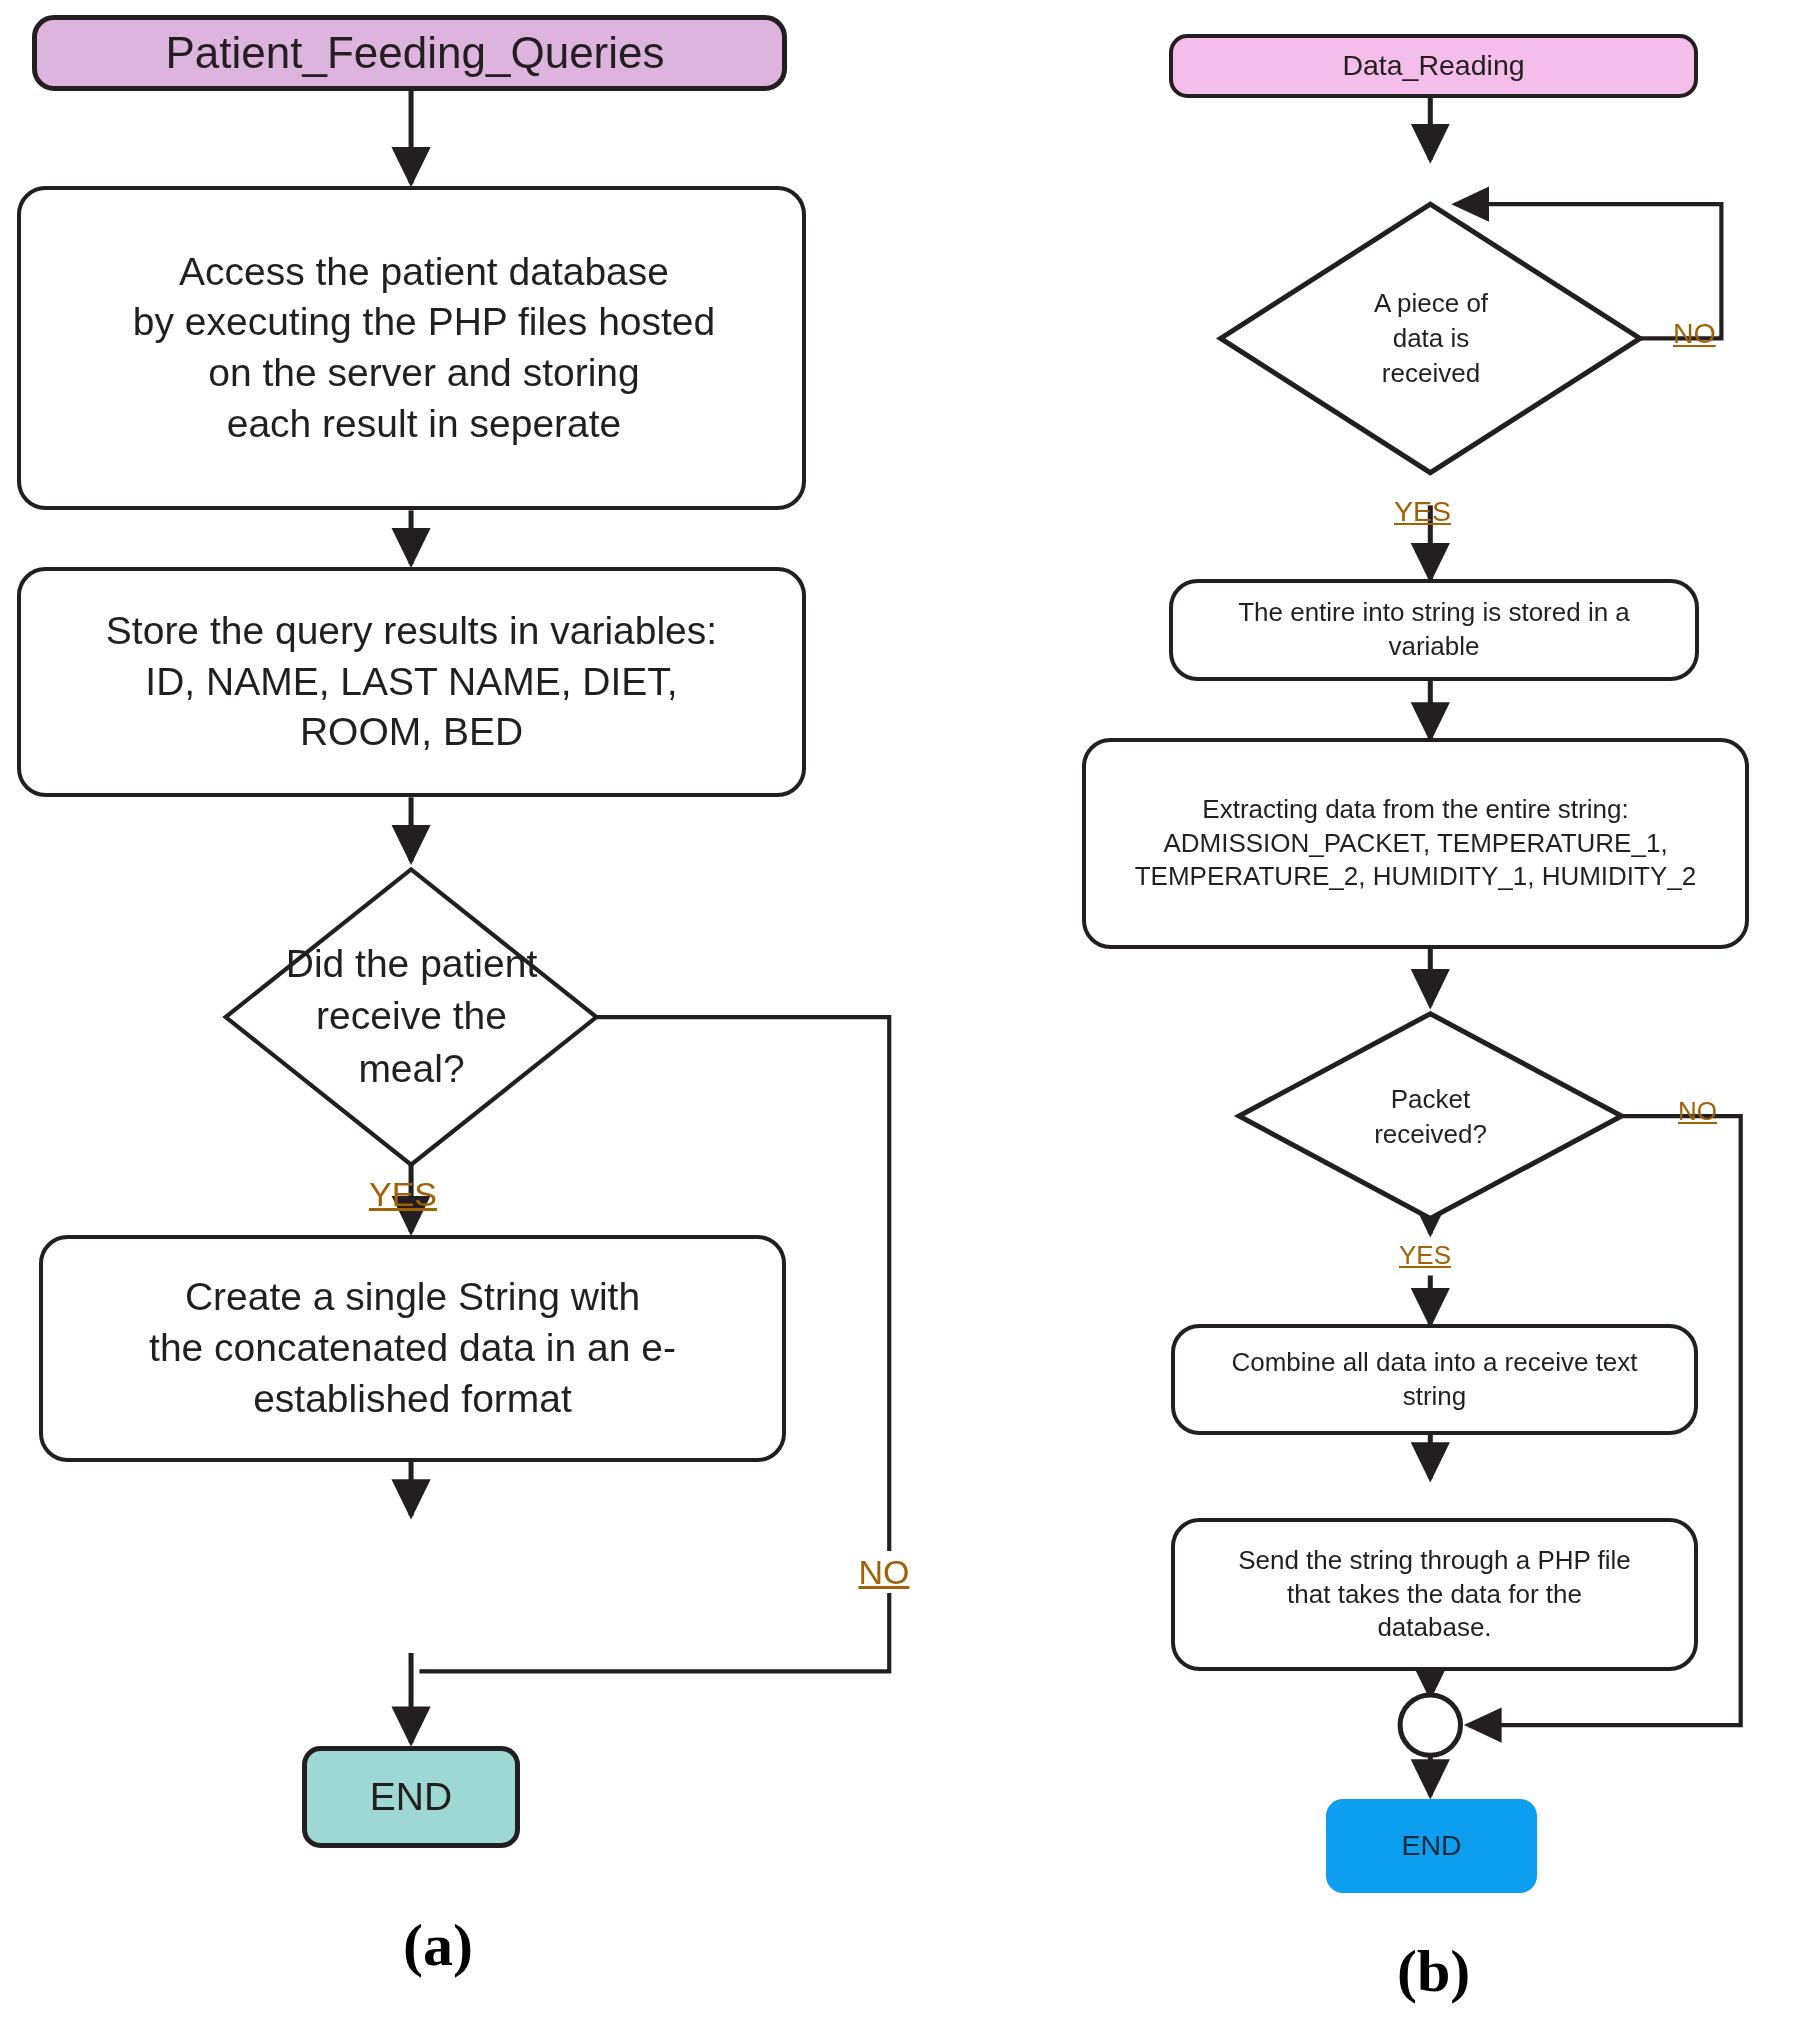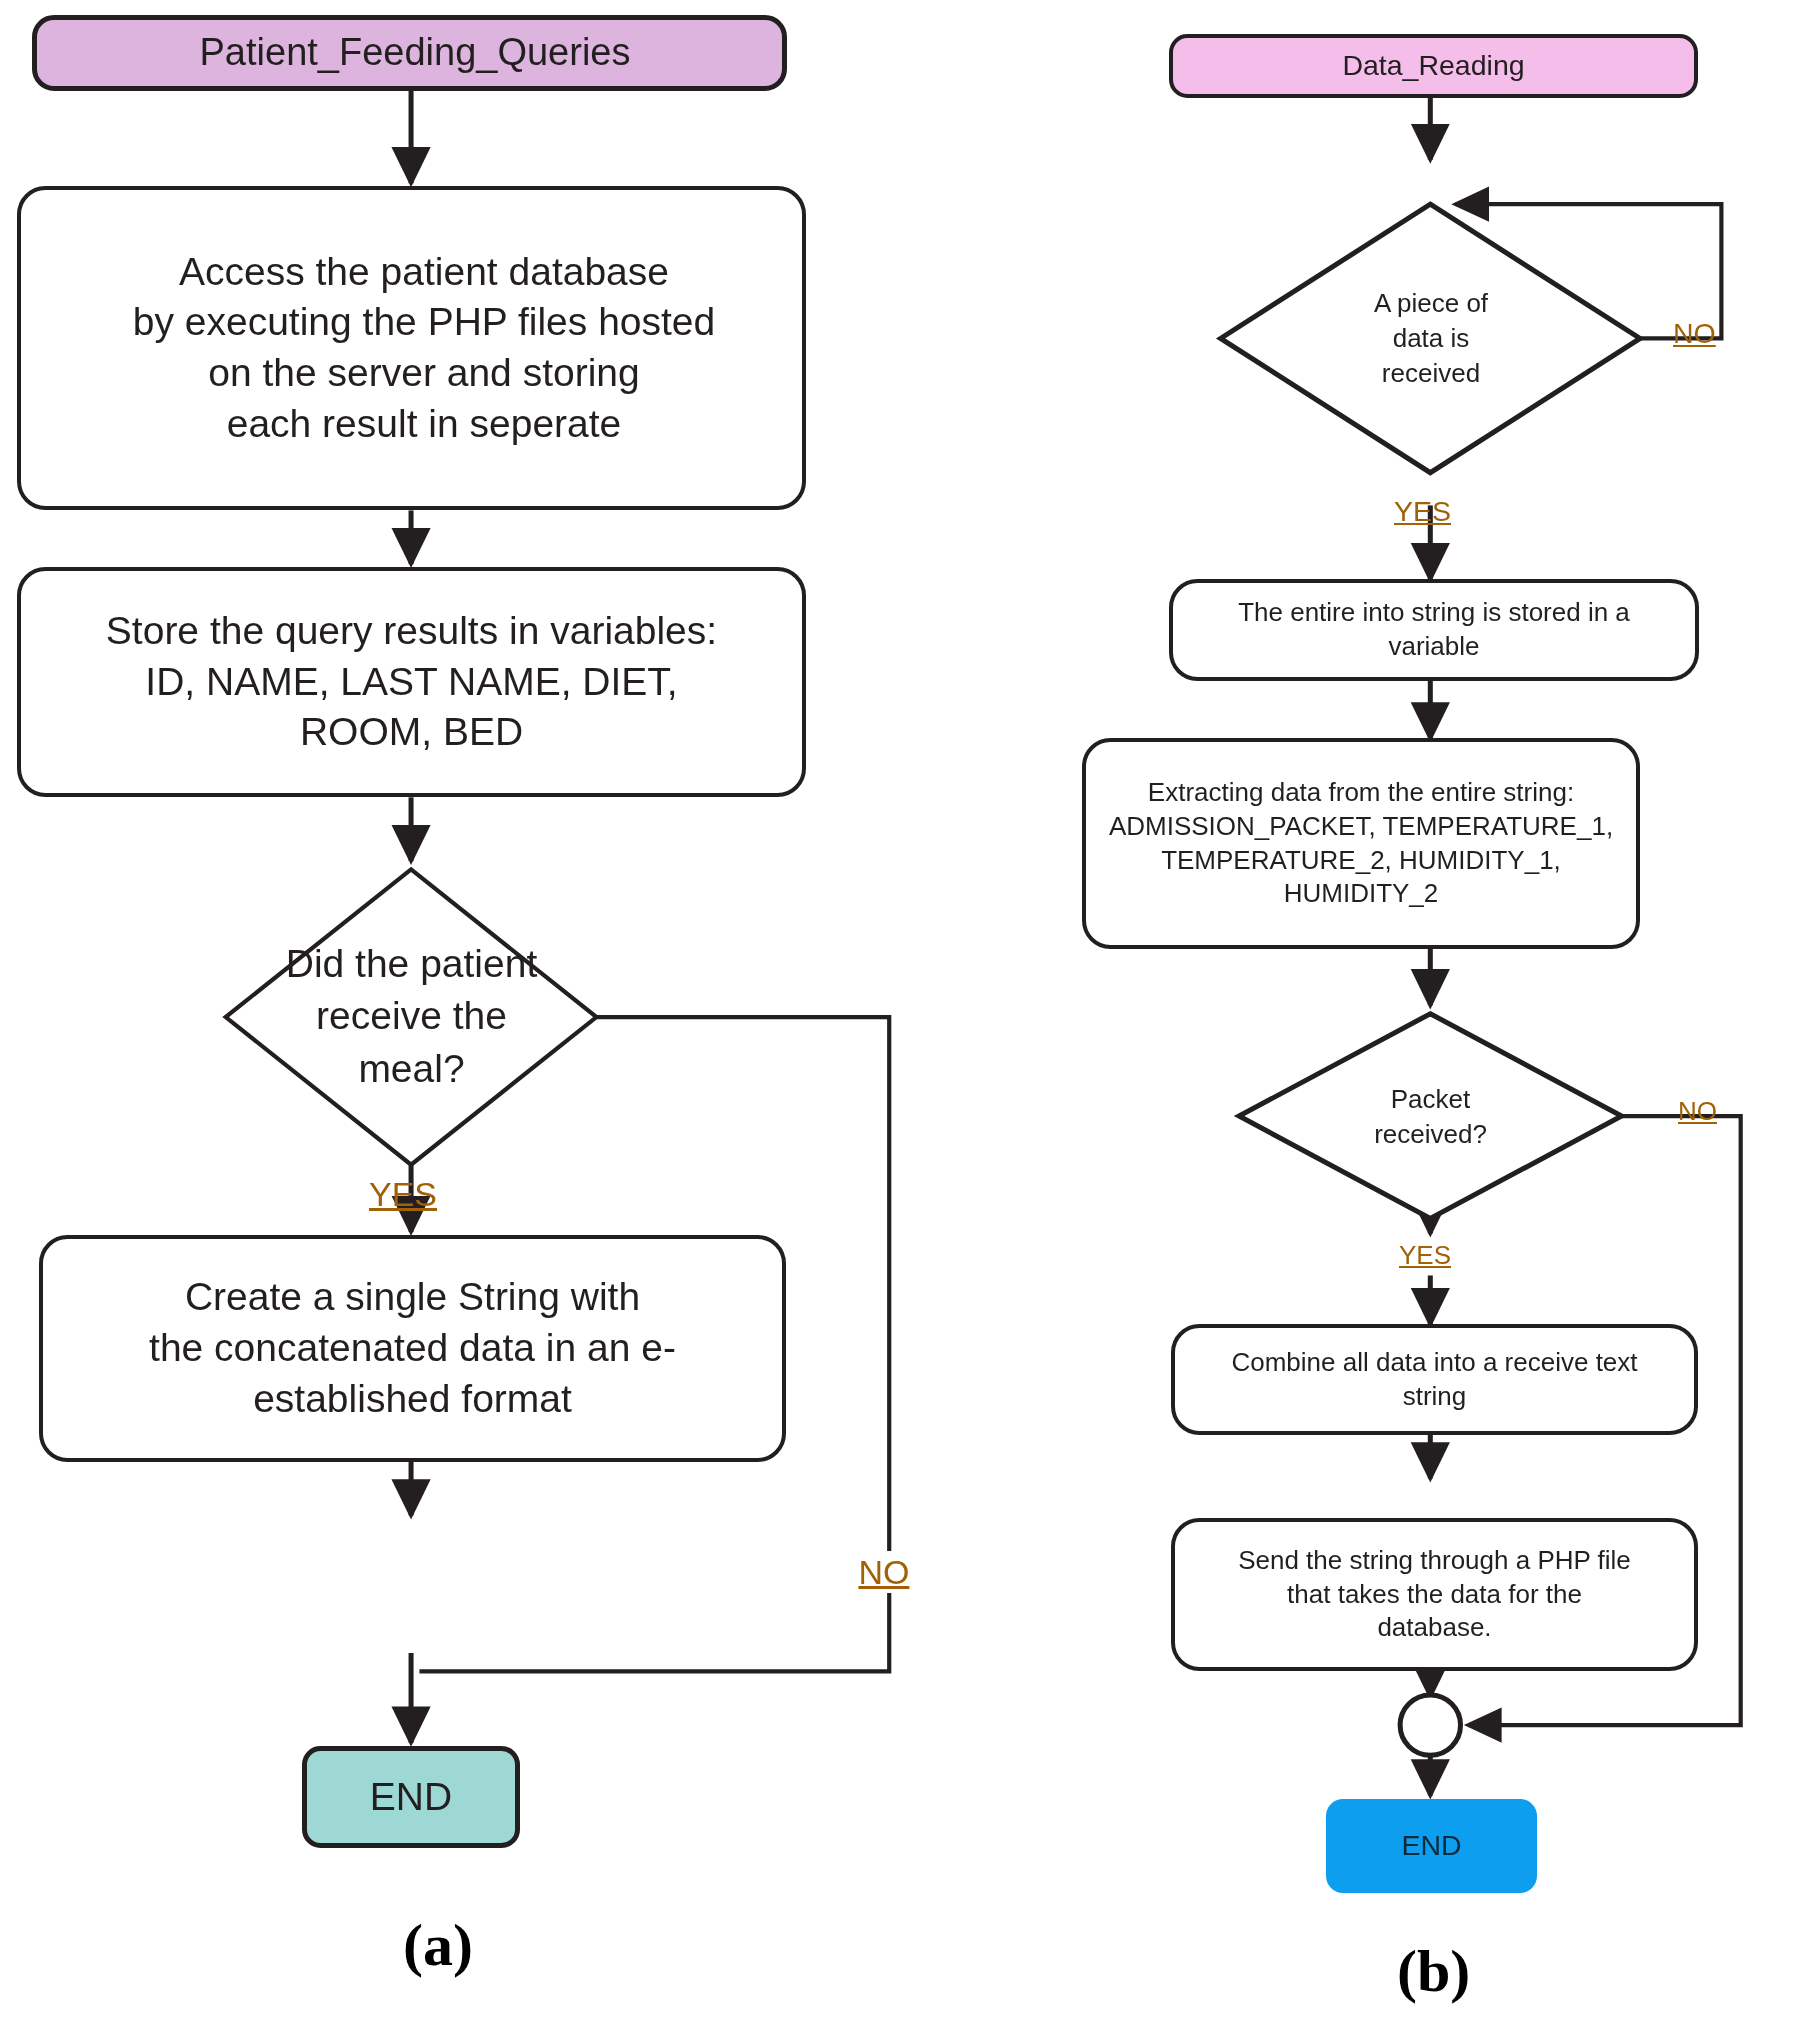--- a/index.html
+++ b/index.html
@@ -83,21 +83,21 @@
     text-decoration: underline;
   }
   .panel-caption {
     position: absolute;
     font-family: "Liberation Serif", serif;
     font-weight: bold;
     color: #000000;
     white-space: nowrap;
   }
   
-  .t-xl { font-size: 38px; padding-left: 26px; }
+  .t-xl { font-size: 44px; padding-left: 26px; }
   .t-lg { font-size: 39px; }
   .t-md { font-size: 34px; }
   .t-sm { font-size: 28.5px; }
   .t-xs { font-size: 26px; }
 </style>
 </head>
 <body>
 
 <div id="canvas">
 
@@ -191,21 +191,21 @@
 
   <div class="diamond-wrap" style="left:1221px; top:204px; width:420px; height:269px;">
     <div class="diamond-label t-xs">A piece of
 data is
 received</div>
   </div>
 
   <div class="node box t-xs" style="left:1169px; top:579px; width:530px; height:102px;">The entire into string is stored in a
 variable</div>
 
-  <div class="node box t-xs" style="left:1082px; top:738px; width:558px; height:211px;">Extracting data from the entire string:
+  <div class="node box t-xs" style="left:1082px; top:738px; width:667px; height:211px;">Extracting data from the entire string:
 ADMISSION_PACKET, TEMPERATURE_1,
 TEMPERATURE_2, HUMIDITY_1, HUMIDITY_2</div>
 
   <div class="diamond-wrap" style="left:1239px; top:1014px; width:383px; height:205px;">
     <div class="diamond-label t-xs">Packet
 received?</div>
   </div>
 
   <div class="node box t-xs" style="left:1171px; top:1324px; width:527px; height:111px;">Combine all data into a receive text
 string</div>

